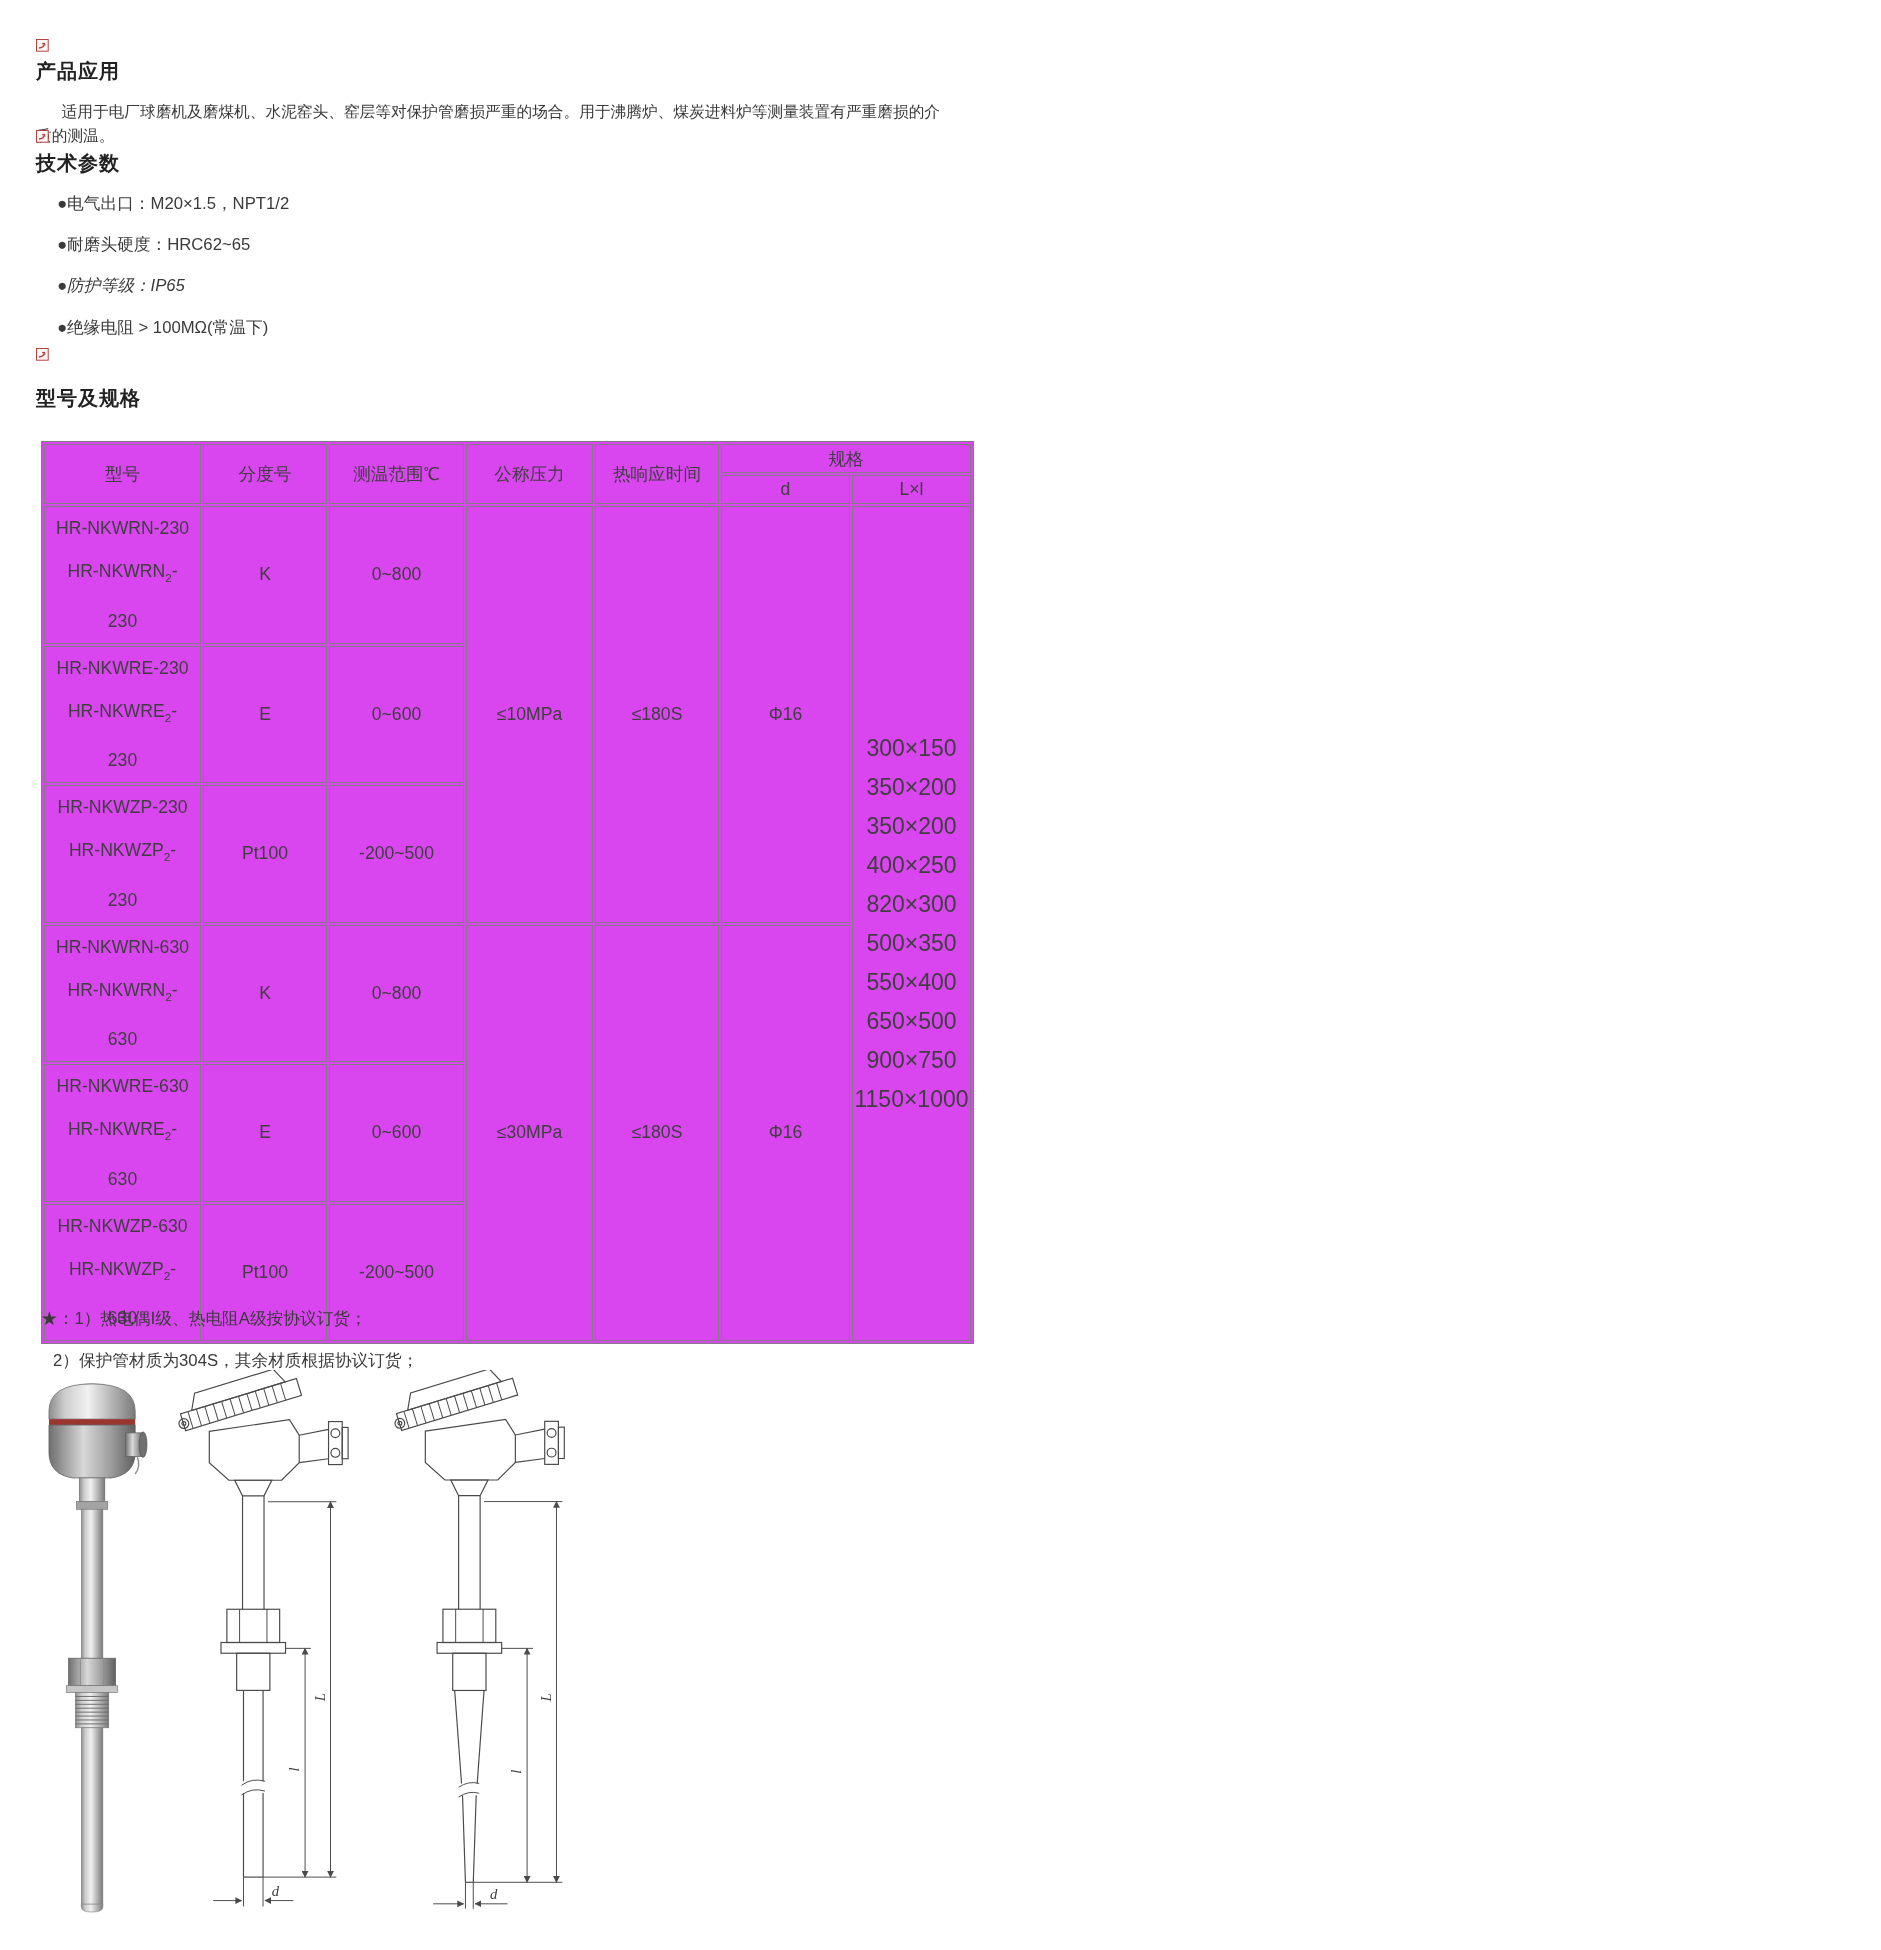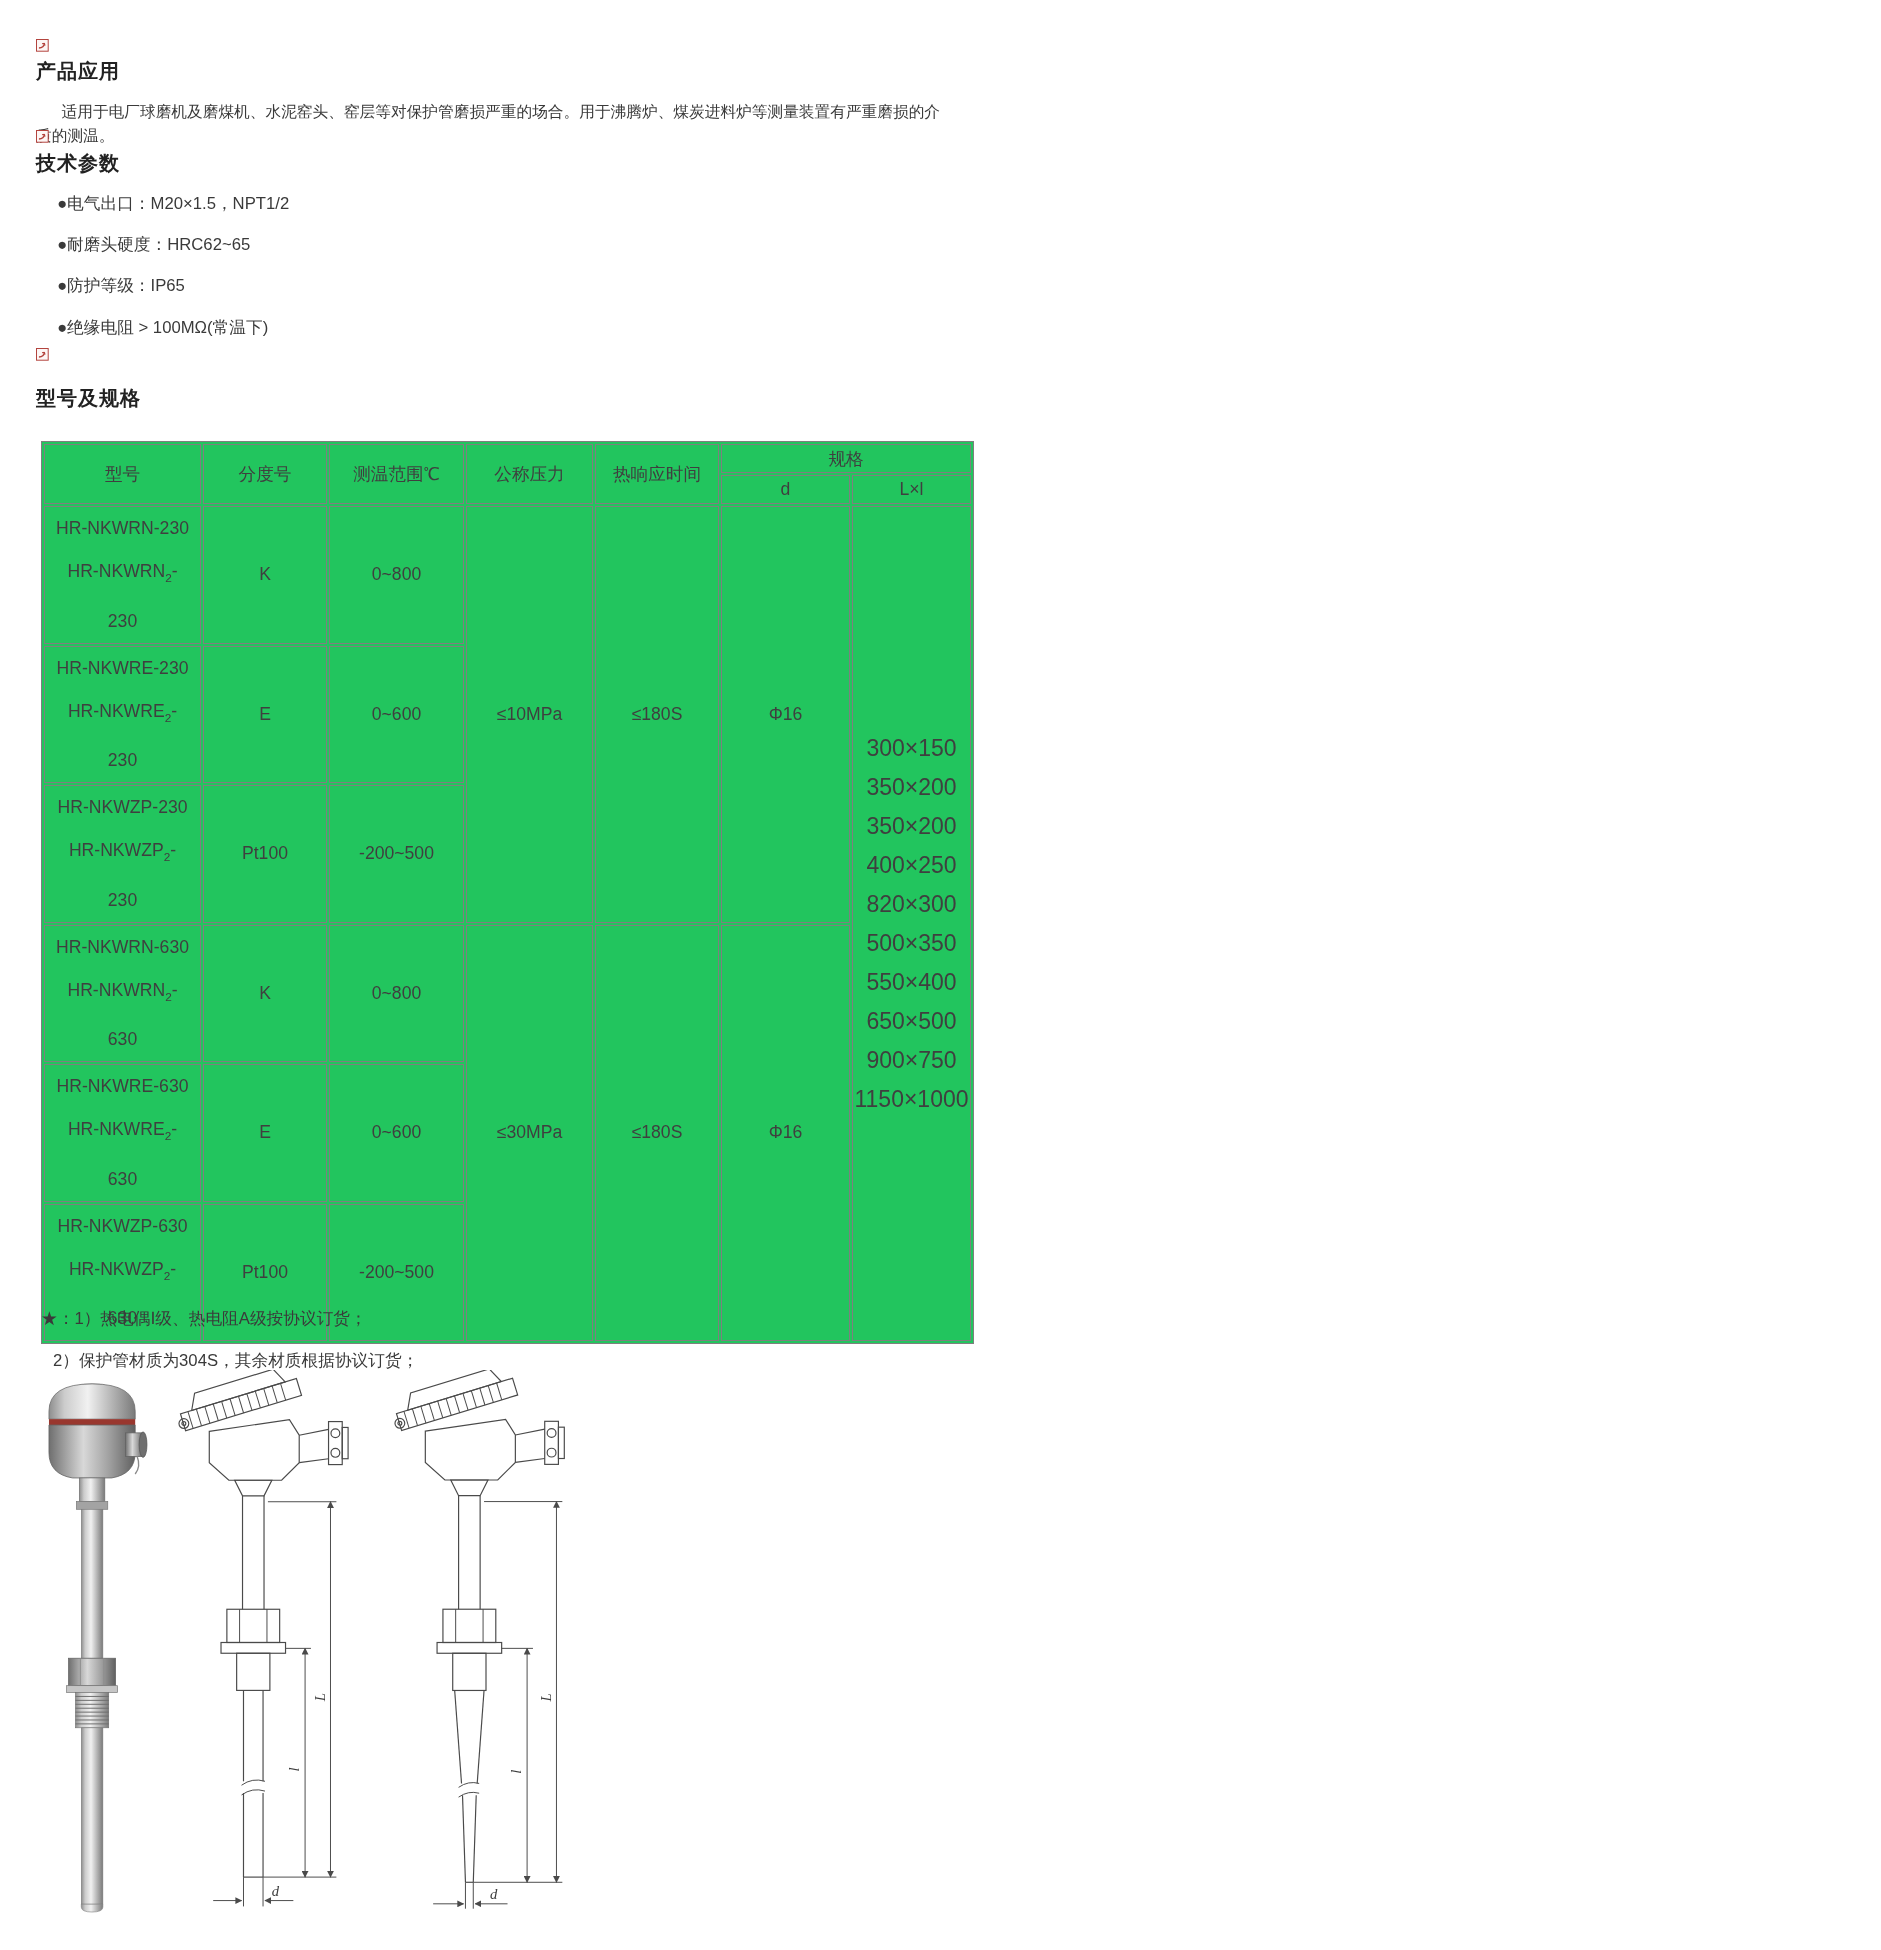--- a/index.html
+++ b/index.html
@@ -15,21 +15,21 @@
     letter-spacing:1px;line-height:21.6px;
   }
   .para{
     font-size:15.7px;line-height:23.5px;color:#3a3a3a;width:912px;
     text-indent:25.5px;margin:0;
   }
   .bullet-item{font-size:16.7px;color:#3a3a3a;line-height:19.6px;}
   
   table.spec{
     border-collapse:separate;border-spacing:2px;
-    border:1px solid #7f7f7f;background:#22c55e;
+    border:1px solid #7f7f7f;background:#d946ef;
     width:925px;table-layout:fixed;
   }
   table.spec th, table.spec td{
     border:1px solid #7f7f7f;font-weight:normal;font-size:17.6px;
     color:#3f3f3f;text-align:center;vertical-align:middle;
     padding:0;overflow:hidden;
   }
   table.spec thead tr{height:29px;}
   table.spec tbody tr{height:131px;margin-top:48px;}
   td.cell-model{
@@ -62,21 +62,21 @@
   <svg class="sec-icon" viewBox="0 0 13 13">
     <rect x="0.5" y="0.5" width="12" height="12" fill="#fdf6f5" stroke="#b2403a"></rect>
     <path d="M3,9.2 C5.6,9.2 8.2,8 8.6,4.4" stroke="#b2403a" stroke-width="1.4" fill="none"></path>
     <path d="M8.6,4.4 l-2.4,0.5 M8.6,4.4 l0.6,2.3" stroke="#b2403a" stroke-width="1.2" fill="none"></path>
   </svg>
 </span>
 <h2 class="sec-title abs" style="left:36px;top:153px;">技术参数</h2>
 
 <div class="bullet-item abs" style="left:57px;top:194px;">●电气出口：M20×1.5，NPT1/2</div>
 <div class="bullet-item abs" style="left:57px;top:235px;">●耐磨头硬度：HRC62~65</div>
-<div class="bullet-item abs" style="left:57px;top:276px;">●防护等级：IP65</div>
+<div class="bullet-item abs" style="left:57px;top:276px;font-style:italic;">●防护等级：IP65</div>
 <div class="bullet-item abs" style="left:57px;top:318px;">●绝缘电阻 &gt; 100MΩ(常温下)</div>
 
 <span class="abs" style="left:36px;top:348px;">
   <svg class="sec-icon" viewBox="0 0 13 13">
     <rect x="0.5" y="0.5" width="12" height="12" fill="#fdf6f5" stroke="#b2403a"></rect>
     <path d="M3,9.2 C5.6,9.2 8.2,8 8.6,4.4" stroke="#b2403a" stroke-width="1.4" fill="none"></path>
     <path d="M8.6,4.4 l-2.4,0.5 M8.6,4.4 l0.6,2.3" stroke="#b2403a" stroke-width="1.2" fill="none"></path>
   </svg>
 </span>
 <h2 class="sec-title abs" style="left:36px;top:388px;">型号及规格</h2>

